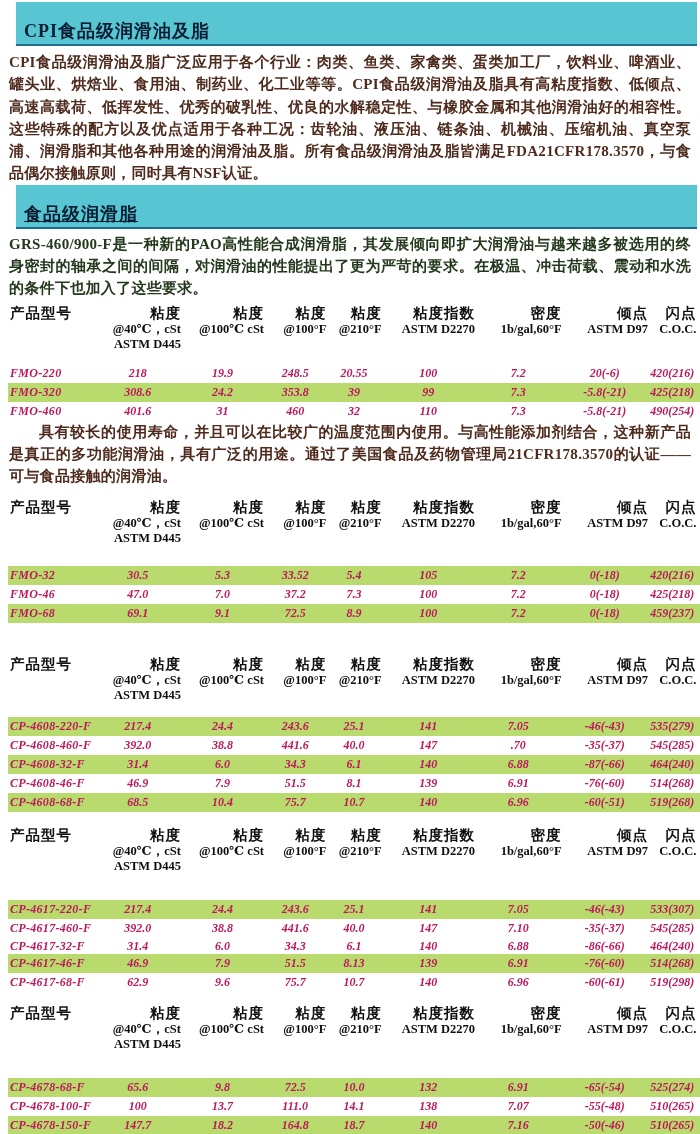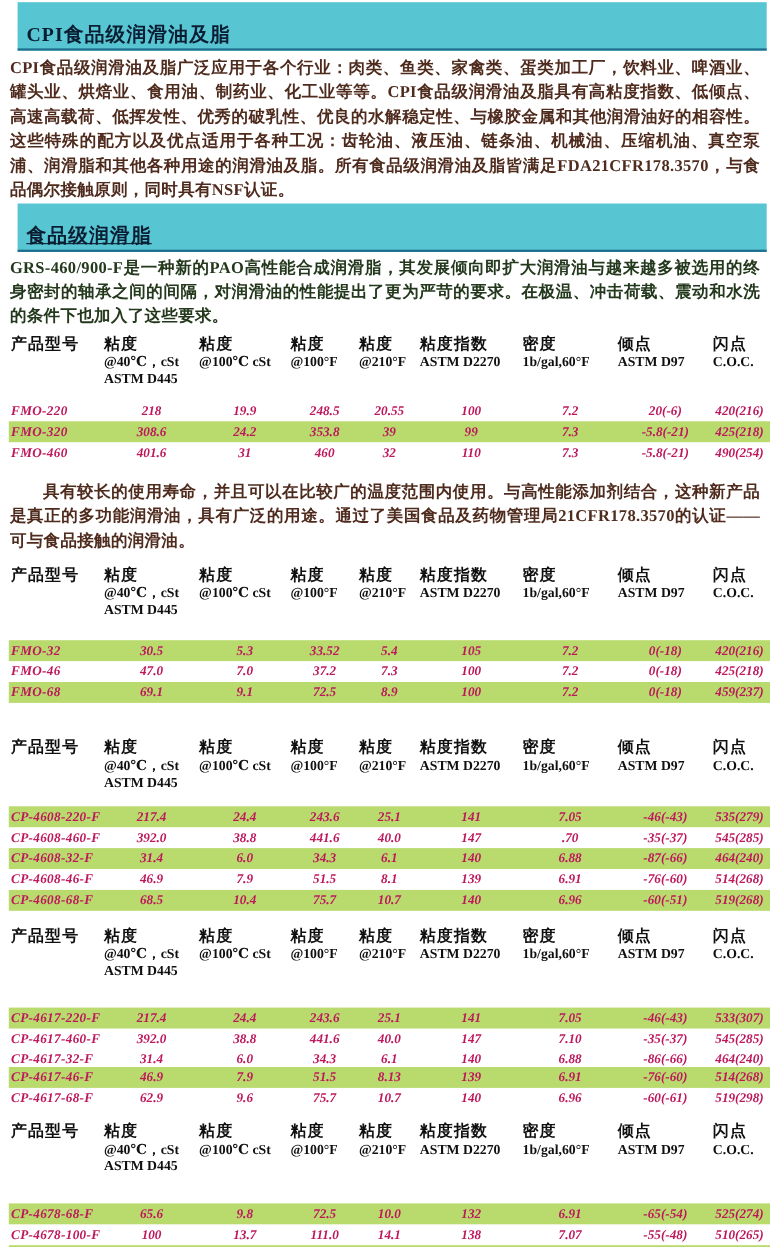--- a/index.html
+++ b/index.html
@@ -18,34 +18,34 @@
     letter-spacing:1px;
   }
   
   .para{
     margin:5px 9px 0 9px;
     font-size:15px;line-height:22.3px;text-align:justify;
     letter-spacing:0.3px;
   }
   .para1{color:var(--para1_color,#4f2b1e);}
   .para2{color:var(--para2_color,#23381c);margin-top:4px;}
-  .para-mid{color:var(--para1_color,#4f2b1e);text-indent:2em;margin-top:16px;}
+  .para-mid{color:var(--para1_color,#4f2b1e);text-indent:2em;margin-top:0;}
   
   .spec-table{margin-left:8px;margin-right:2px;}
   #t0{margin-top:4px;}
   #t1{margin-top:10px;}
   #t2{margin-top:32px;}
   #t3{margin-top:14px;}
   #t4{margin-top:12px;}
   .thead,.trow{
     display:grid;
     grid-template-columns:12.5% 12.5% 12% 9% 8% 13.5% 12.5% 12.5% 7%;
     width:692px;
   }
-  .th{text-align:left;color:#101010;}
+  .th{text-align:right;color:#101010;}
   .th.c0{text-align:left;padding-left:2px;}
   .th-l0{font-size:14.5px;line-height:18px;letter-spacing:1px;}
   .th-l1{font-size:12.5px;line-height:15px;letter-spacing:0;}
   .th-l2{font-size:12.5px;line-height:15px;letter-spacing:0;}
   .hgap{height:12px;}
   .gap-sm .hgap{height:12px;}
   .gap-md .hgap{height:20px;}
   .gap-md2 .hgap{height:14px;}
   .gap-lg .hgap{height:26px;}
   .trow{height:19px;line-height:19px;font-size:12px;color:#be185d;font-style:italic;}

